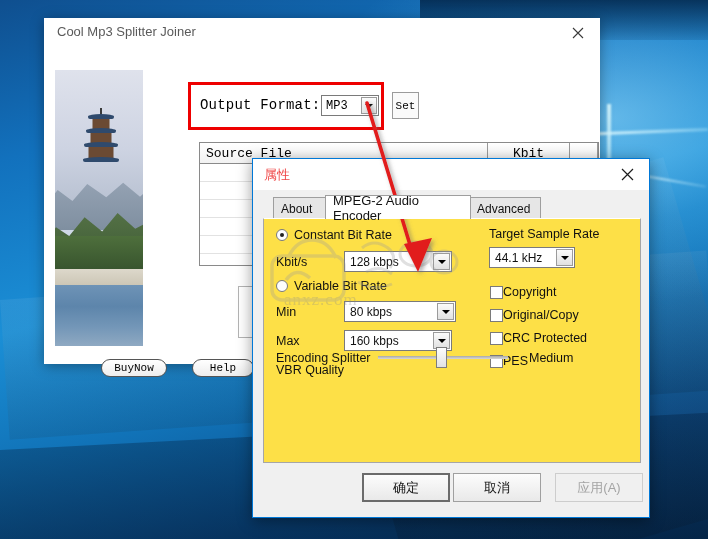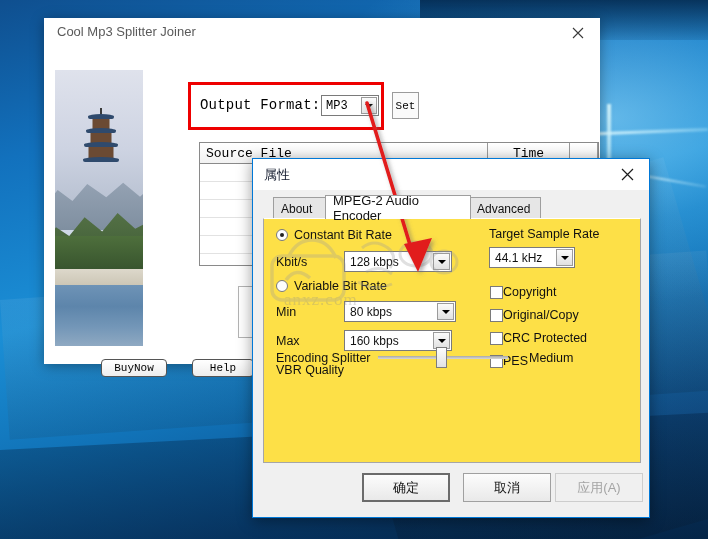--- a/index.html
+++ b/index.html
@@ -277,21 +277,21 @@
     font-size: 11px;
     color: #000;
     margin-top: 1px;
   }
 
   
   .pill {
     position: absolute;
     height: 18px;
     border: 1px solid #555;
-    border-radius: 4px;
+    border-radius: 9px;
     background: linear-gradient(180deg,#ffffff,#ededed);
     display: flex; align-items: center; justify-content: center;
     font-family: "Liberation Mono", monospace;
     font-size: 11px;
     color: #000;
     box-sizing: border-box;
   }
   #btn-buynow { left: 57px; top: 341px; width: 66px; }
   #btn-help   { left: 148px; top: 341px; width: 62px; }
   #btn-home   { left: 238px; top: 341px; width: 62px; }
@@ -308,21 +308,21 @@
   }
   #props-titlebar {
     position: relative;
     height: 31px;
     background: #ffffff;
   }
   #props-title-text {
     position: absolute;
     left: 11px; top: 7px;
     font-size: 13px;
-    color: #0f172a;
+    color: #ef4444;
   }
   #props-close {
     position: absolute;
     right: 0; top: 0;
     width: 44px; height: 31px;
     display: flex; align-items: center; justify-content: center;
   }
 
   #tabstrip {
     position: absolute;
@@ -446,21 +446,21 @@
     border: 1px solid #a0a0a0;
     background: linear-gradient(180deg,#fcfcfc,#e9e9e9);
     display: flex; align-items: center; justify-content: center;
     font-size: 13px;
     color: #111;
     box-sizing: border-box;
   }
   .dlg-btn.default { border: 2px solid #6b6b6b; }
   .dlg-btn.disabled { color: #a4a4a4; background: #f0f0f0; border-color: #cdcdcd; }
   #btn-ok     { left: 109px; }
-  #btn-cancel { left: 210px; }
+  #btn-cancel { left: 200px; }
   #btn-apply  { left: 302px; }
 
   
   #watermark {
     position: absolute;
     left: 266px; top: 228px;
     width: 200px; height: 92px;
     opacity: 0.30;
     pointer-events: none;
   }
@@ -535,21 +535,21 @@
         </div>
     </div>
 
     <div id="output-format-box"></div>
 
     <div id="set-button">Set</div>
 
     <div id="source-list">
       <div class="hdr">
         <div class="cell c1">Source File</div>
-        <div class="cell c2">Time</div>
+        <div class="cell c2">Kbit</div>
         <div class="cell c3"></div>
       </div>
       <div class="rows">
         <div class="vline" style="left:288px;"></div>
         <div class="vline" style="left:370px;"></div>
         <div class="row"></div>
         <div class="row"></div>
         <div class="row"></div>
         <div class="row"></div>
         <div class="row"></div>

